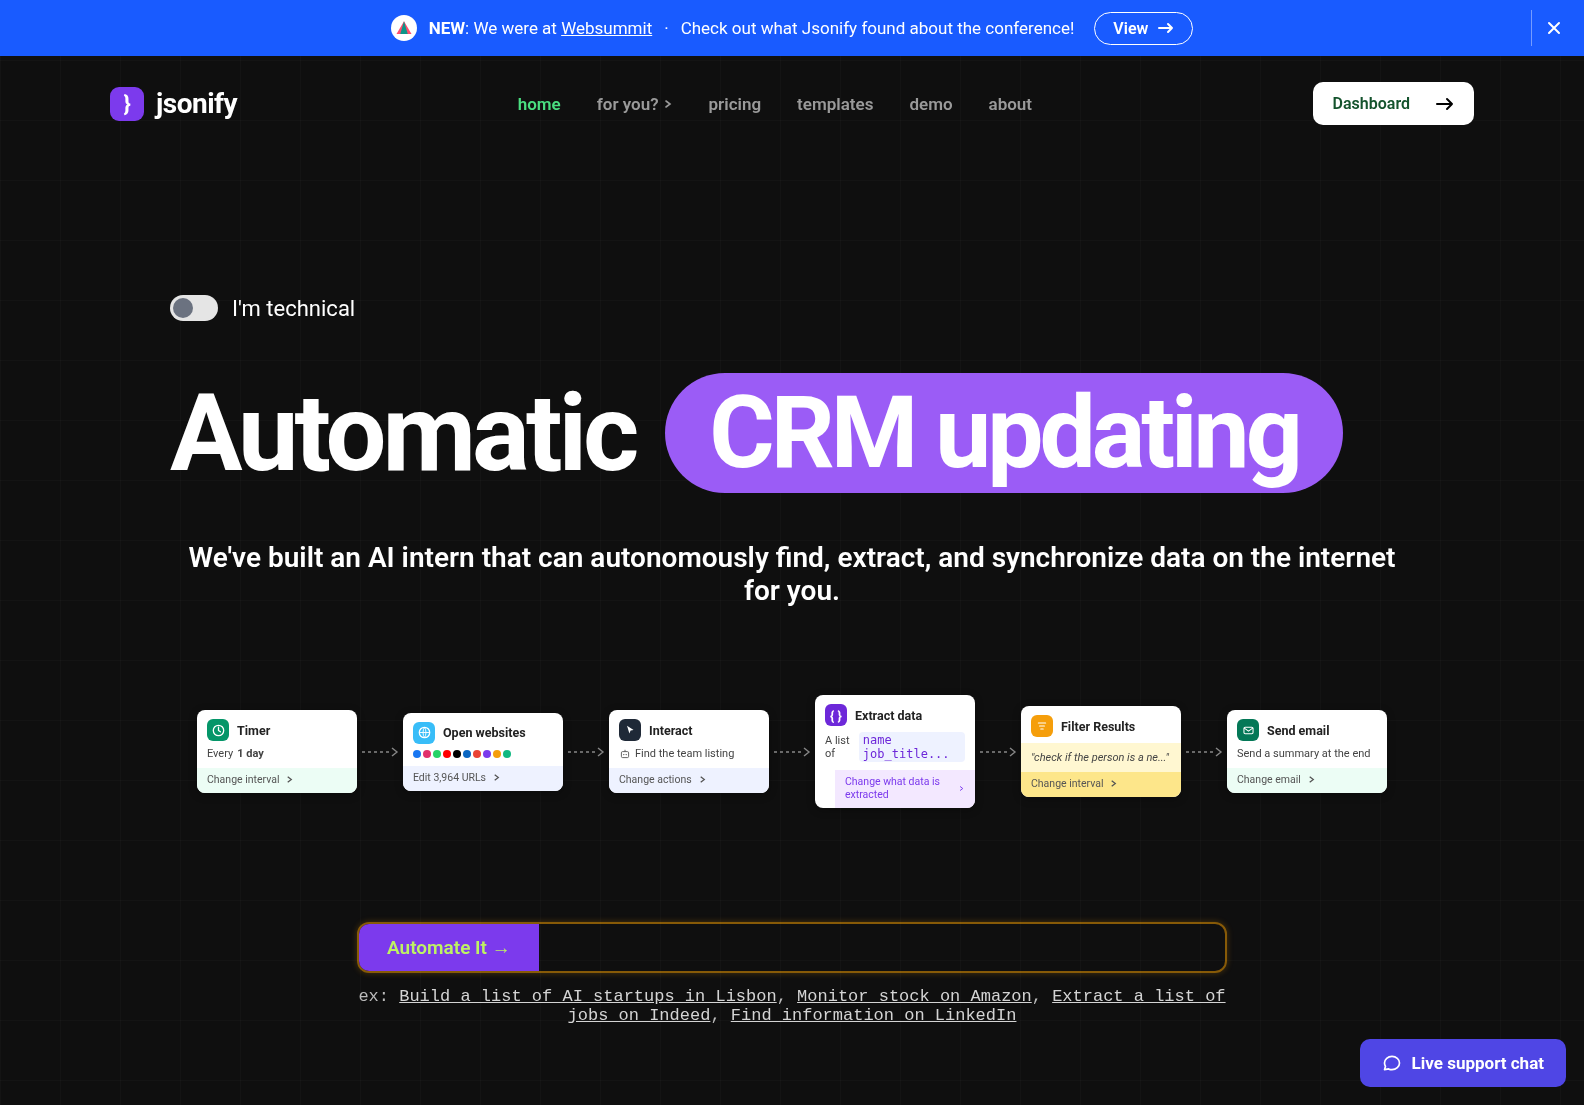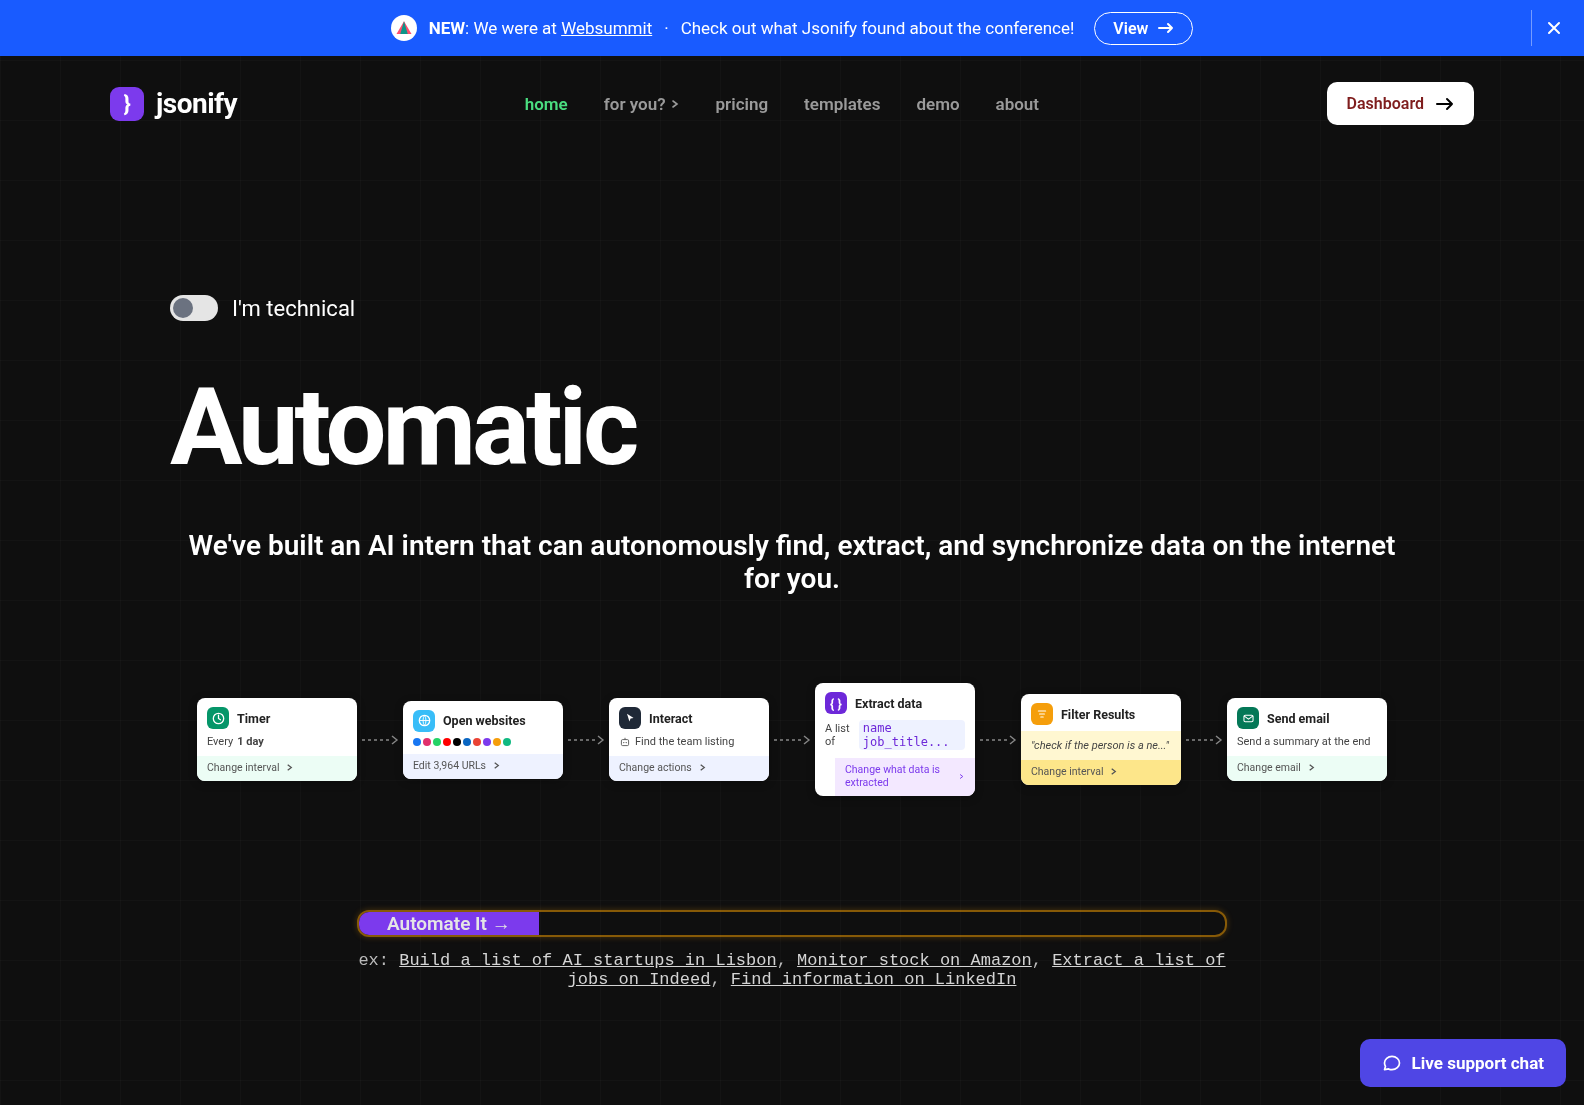--- a/index.html
+++ b/index.html
@@ -76,22 +76,22 @@
     font-weight:800; font-size:22px; color:#fff;
   }
   .logo-text { font-size:28px; font-weight:700; letter-spacing:-0.5px; }
   .nav { display:flex; gap:36px; }
   .nav a {
     font-size:17px; font-weight:600; color:#9a9a9a; cursor:pointer;
     display:flex; align-items:center; gap:4px;
   }
   .nav a.active { color:#4ade80; }
   .dash-btn {
-    background:#fff; color:#7f1d1d; border-radius:10px;
-    padding:12px 20px; display:flex; align-items:center; gap:12px;
+    background:#fff; color:#14532d; border-radius:10px;
+    padding:12px 20px; display:flex; align-items:center; gap:26px;
     font-weight:600; font-size:16px; cursor:pointer;
   }
 
   
   .hero { position:relative; z-index:2; padding:170px 170px 0 170px; }
   .toggle-row { display:flex; align-items:center; gap:14px; margin-bottom:52px; }
   .toggle {
     width:48px; height:26px; border-radius:999px;
     background:#e5e5e5; position:relative; cursor:pointer;
   }
@@ -178,22 +178,22 @@
     overflow:hidden;
     border:2px solid rgba(255,166,0,0.5);
     box-shadow:0 0 6px rgba(255,166,0,0.25);
   }
   .prompt input {
     flex:1; border:none; outline:none;
     padding:18px 22px;
     font-size:17px; color:#374151; background:#fff;
   }
   .prompt .go {
-    background:#7c3aed; color:#e5e5e5;
-    padding:0 28px;
+    background:#7c3aed; color:#bef264;
+    padding:12px 28px;
     display:flex; align-items:center; justify-content:center;
     font-size:19px; font-weight:600;
     cursor:pointer;
     gap:8px;
   }
   .examples {
     margin-top:14px;
     text-align:center;
     font-size:17px;
     color:#bbb;
@@ -278,20 +278,21 @@
 
 <div class="hero">
   <div class="toggle-row">
     <div class="toggle">
         <div class="knob"></div>
       </div>
     <div class="toggle-label">I'm technical</div>
   </div>
   <div class="headline">
     <span class="static">Automatic</span>
+    <span class="pill">CRM updating</span>
   </div>
   <div class="subhead">We've built an AI intern that can autonomously find, extract, and synchronize data on the internet for you.</div>
 </div>
 
 <div class="workflow">
 
   <div class="card green-foot">
     <div class="card-top">
       <div class="card-icon" style="background:#059669">
         <svg width="13" height="13" viewBox="0 0 20 20">

